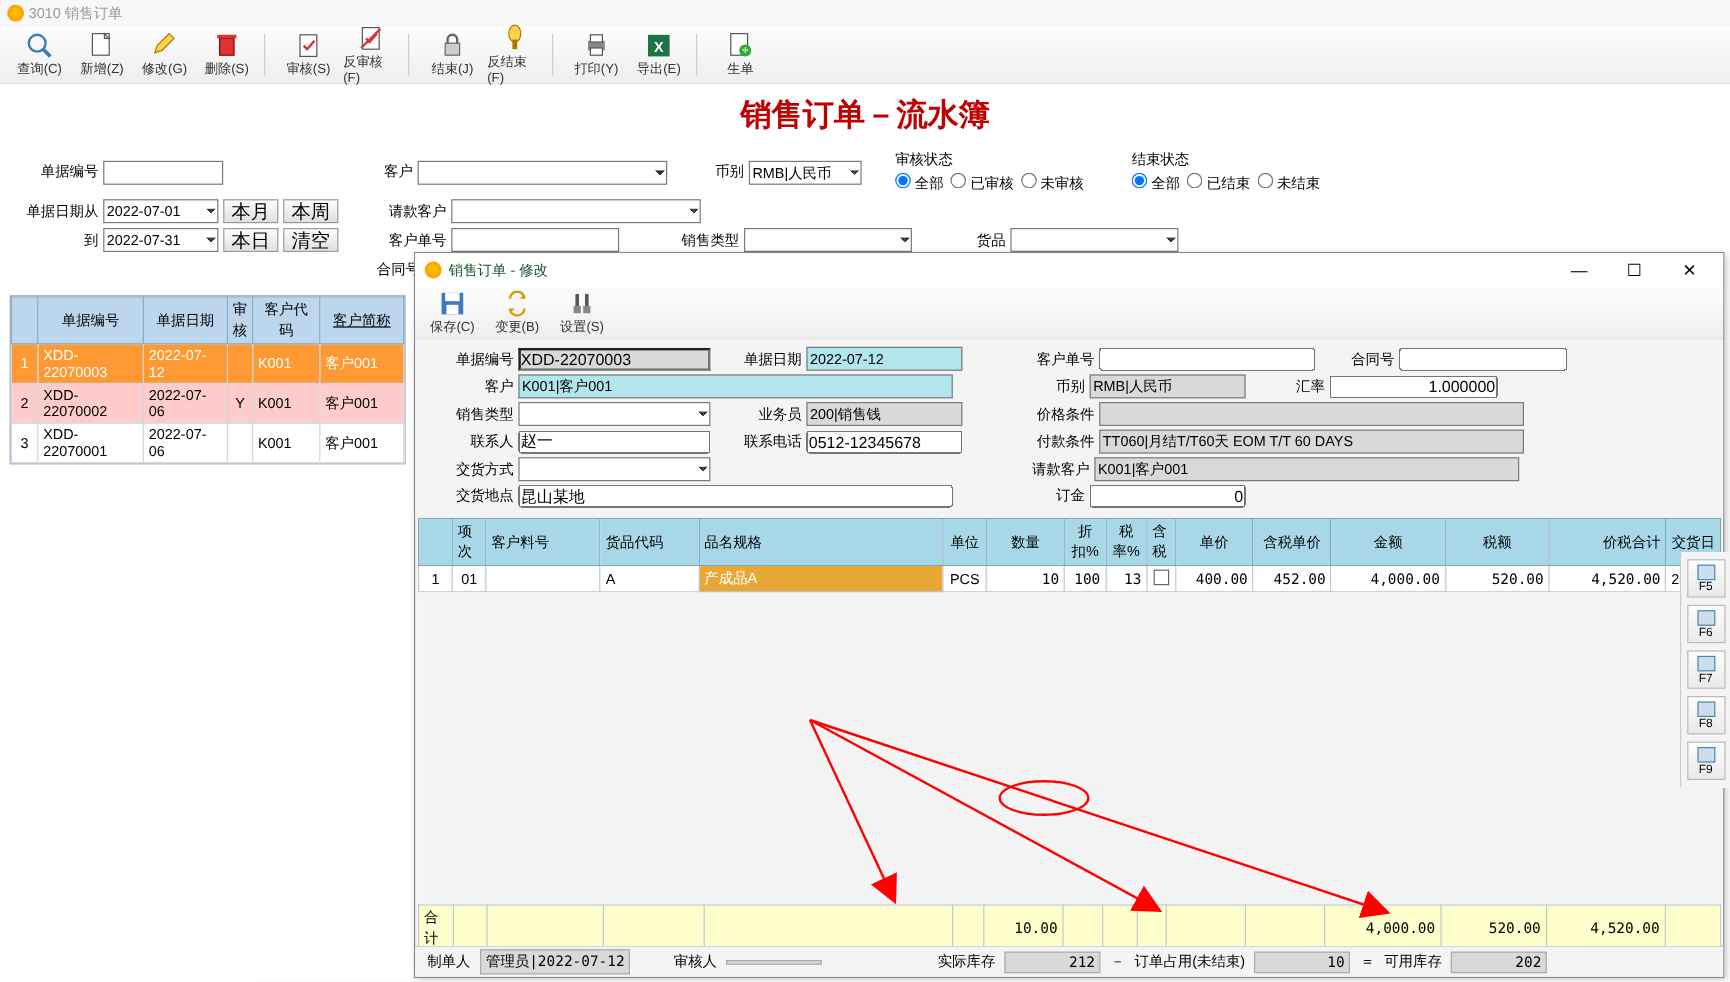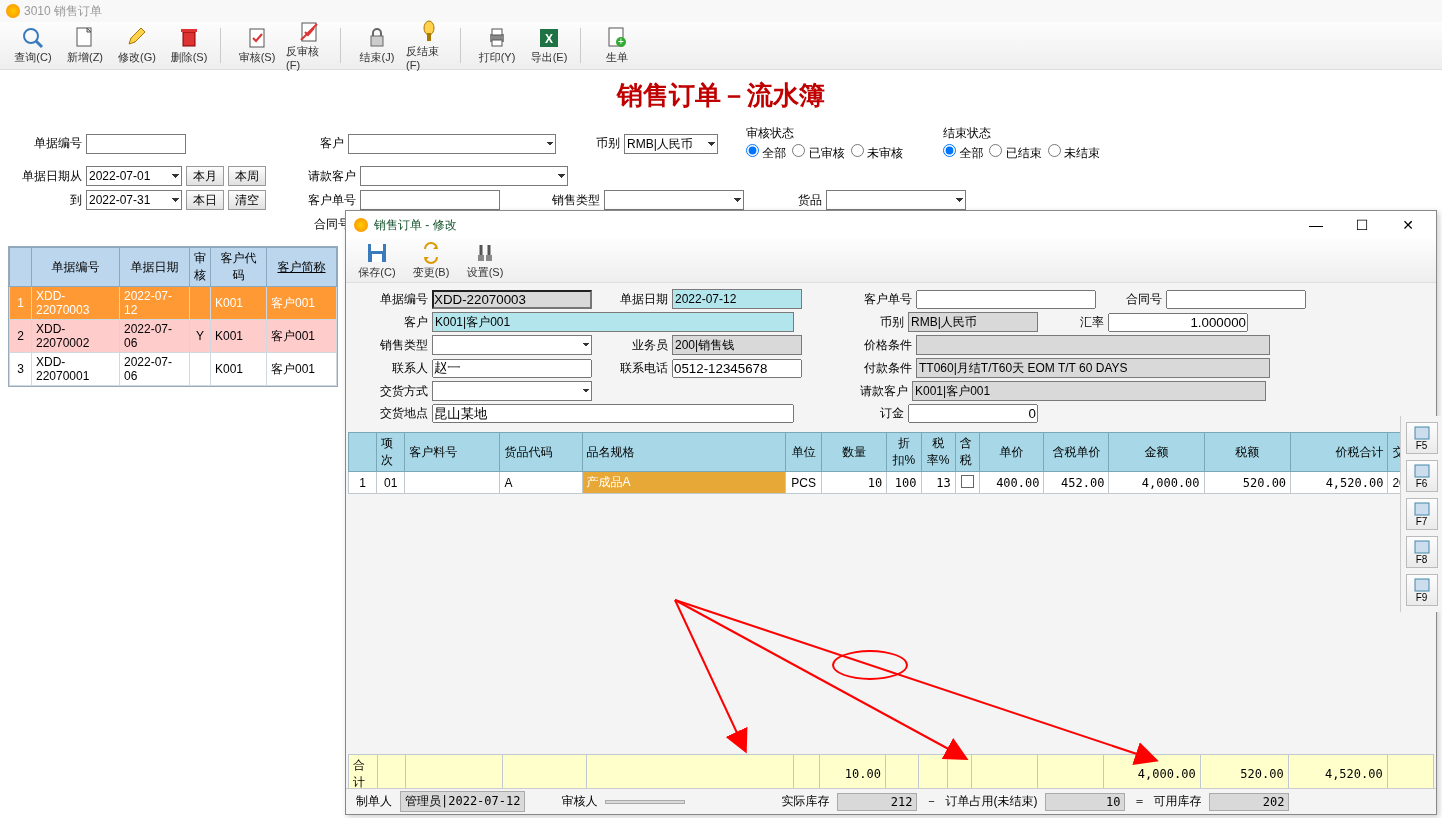--- a/index.html
+++ b/index.html
@@ -11,21 +11,21 @@
 .tb-btn { width: 50px; display: flex; flex-direction: column; align-items: center; justify-content: center; cursor: pointer; padding: 2px; }
 .tb-btn .ico { width: 24px; height: 24px; display: flex; align-items: center; justify-content: center; }
 .tb-btn .lbl { font-size: 11px; color: #333; }
 .tb-sep { width: 6px; border-left: 1px solid #ccc; margin: 4px 4px; }
 .page-title { text-align: center; padding: 8px; font-size: 26px; font-weight: bold; font-family: KaiTi, serif; color: #c00000; }
 .filter-area { padding: 4px 12px; font-size: 12px; }
 .filter-row { display: flex; align-items: center; margin-bottom: 4px; gap: 4px; }
 .fl { color: #000; text-align: right; display: inline-block; }
 input[type=text], select { border: 1px solid #7a7a7a; height: 20px; font-size: 12px; padding: 0 2px; background: #fff; }
 select { background: #fff; appearance: none; padding-right: 14px; background-image: linear-gradient(45deg, transparent 50%, #333 50%), linear-gradient(135deg, #333 50%, transparent 50%); background-position: right 5px center, right 1px center; background-size: 4px 4px, 4px 4px; background-repeat: no-repeat; }
-.btn-sm { border: 1px solid #999; background: linear-gradient(#fdfdfd,#e0e0e0); height: 20px; padding: 0 6px; font-size: 12px; cursor: pointer; }
+.btn-sm { border: 1px solid #999; background: linear-gradient(#fdfdfd,#e0e0e0); height: 20px; padding: 0 6px; font-size: 16px; cursor: pointer; }
 fieldset.radios { border: none; display: inline-flex; gap: 6px; align-items: center; }
 .grid-main { margin: 4px 8px; border: 1px solid #9ab; width: 330px; }
 .grid-main table { border-collapse: collapse; width: 100%; }
 .grid-main th { background: #bcd6ed; border: 1px solid #8aa8c0; padding: 2px 4px; font-weight: normal; font-size: 12px; text-align: center; height: 28px; }
 .grid-main td { border: 1px solid #cfd8e0; padding: 2px 4px; font-size: 12px; height: 20px; background: #fff; }
 .grid-main tr.sel td { background: #ff9933; color: #fff; }
 .grid-main tr.flag td { background: #ffcccc; }
 .dialog { position: absolute; left: 345px; top: 210px; width: 1092px; height: 605px; background: #f4f4f4; border: 1px solid #888; box-shadow: 2px 2px 6px rgba(0,0,0,0.2); display: flex; flex-direction: column; }
 .dlg-title { height: 28px; background: #fff; display: flex; align-items: center; padding: 0 8px; gap: 6px; }
 .dlg-title .t { color: #14532d; font-size: 12px; flex: 1; }
@@ -465,21 +465,21 @@
     <span class="ro2">212</span>
     <span>－</span>
     <span>订单占用(未结束)</span>
     <span class="ro2">10</span>
     <span>＝</span>
     <span>可用库存</span>
     <span class="ro2">202</span>
   </div>
 </div>
 
-<div class="side-tools" style="left:1400px;top:416px" id="side-tools">
+<div class="side-tools" style="left:1400px;top:460px" id="side-tools">
     <div class="side-btn">
       <svg width="16" height="14">
         <rect x="1" y="1" width="14" height="12" fill="#cde" stroke="#48a"></rect>
       </svg>
       <span>F5</span>
     </div>
     <div class="side-btn">
       <svg width="16" height="14">
         <rect x="1" y="1" width="14" height="12" fill="#cde" stroke="#48a"></rect>
       </svg>

